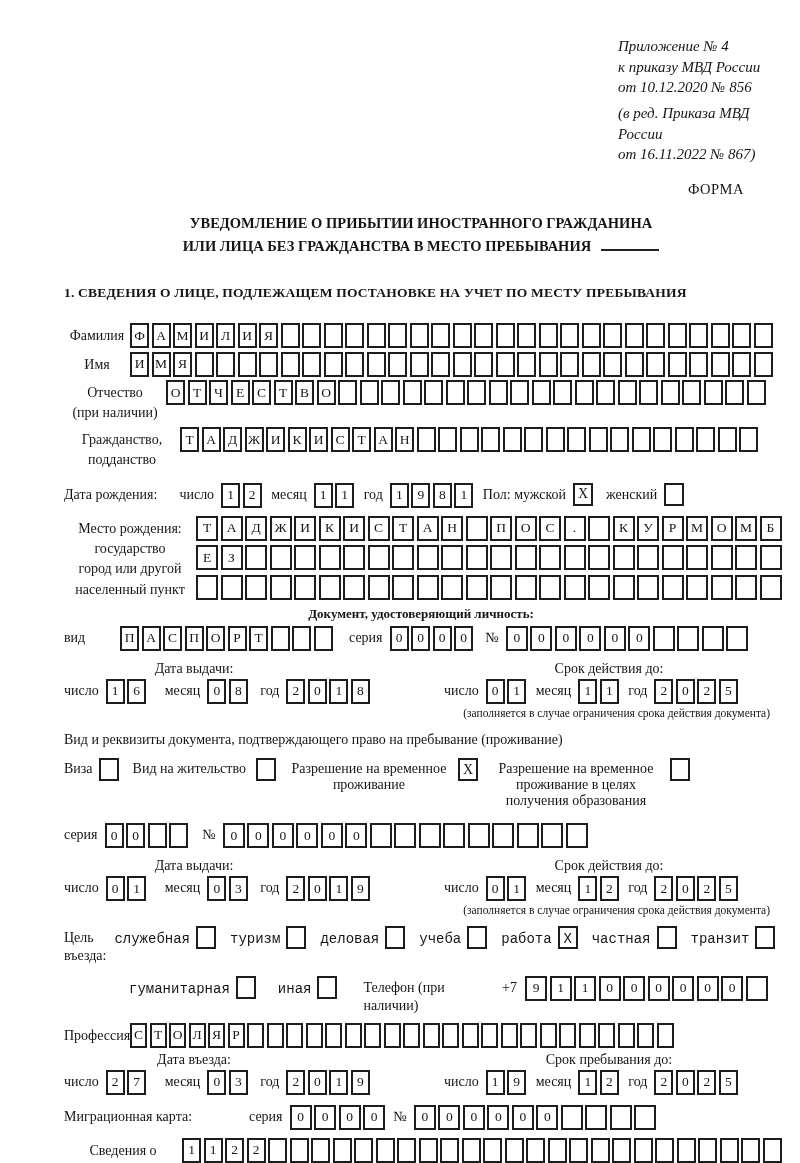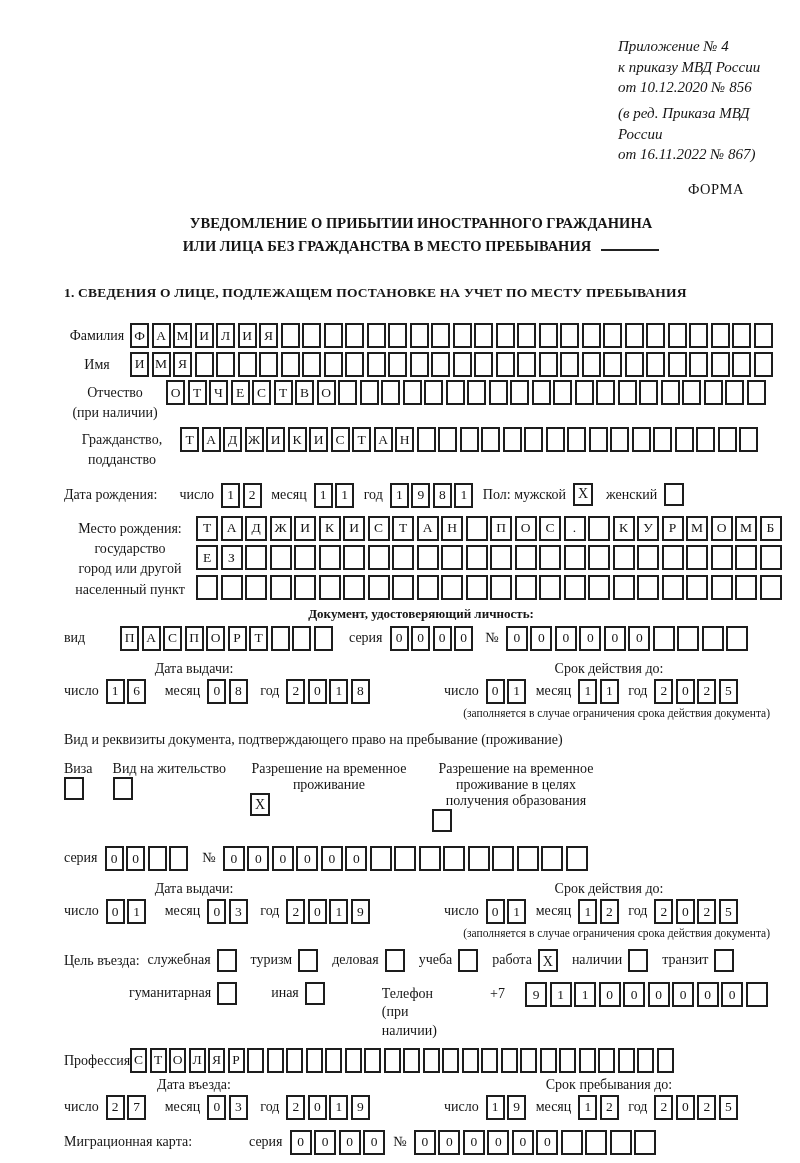--- a/index.html
+++ b/index.html
@@ -57,31 +57,31 @@
   .date-col .heading { text-align:center; margin-bottom:2px; }
   .date-left { width:380px;font-family:Liberation Serif, serif; }
   .date-right { width:330px; }
   .note { font-size:11.5px; text-align:right; padding-right:4px; margin-top:3px; }
 
   .doc-heading { text-align:center; font-weight:bold; font-size:13px; margin:6px 0 4px 0; }
 
   .intro { line-height:1.8; margin-top:8px; }
 
   .res-options { display:flex; align-items:flex-start; margin-top:6px; margin-bottom:14px; }
-  .res-opt { display:flex; align-items:flex-start;flex-direction:column; }
+  .res-opt { display:flex; align-items:flex-start; }
   .res-opt .lbl { padding-top:3px; }
   .res-opt .lbl.center { text-align:center; }
   .mr6 { margin-right:6px; } .mr10 { margin-right:10px; } .mr14 { margin-right:14px; }
   .w150 { width:158px; } .w168 { width:168px; }
 
   .purpose-row { display:flex; align-items:flex-start; margin-top:10px; }
   .purpose-row > * { margin-right:8px; }
-  .purpose-row .pair { display:flex; align-items:flex-start; }
+  .purpose-row .pair { display:flex; align-items:center;font-family:Liberation Mono, monospace; }
   .purpose-row .pair span { padding-top:3px; margin-right:6px; }
-  .indent65 { margin-left:65px;gap:12px; }
+  .indent65 { margin-left:65px; }
 </style>
 </head>
 <body>
 
 <div class="page">
 
   <div class="appendix">
     <div>Приложение № 4</div>
     <div>к приказу МВД России</div>
     <div>от 10.12.2020 № 856</div>
@@ -558,39 +558,39 @@
       </span>
     <span class="pair">
         <span>учеба</span>
         <span class="checkbox"></span>
       </span>
     <span class="pair">
         <span>работа</span>
         <span class="checkbox">X</span>
       </span>
     <span class="pair">
-        <span>наличии</span>
+        <span>частная</span>
         <span class="checkbox"></span>
       </span>
     <span class="pair">
         <span>транзит</span>
         <span class="checkbox"></span>
       </span>
   </div>
 
   <div class="purpose-row indent65">
     <span class="pair">
         <span>гуманитарная</span>
         <span class="checkbox"></span>
       </span>
     <span class="pair" style="margin-left:8px;">
         <span>иная</span>
         <span class="checkbox"></span>
       </span>
-    <span class="inline-word" style="margin-left:31px;">Телефон (при наличии)</span>
+    <span class="inline-word" style="margin-left:12px;">Телефон (при наличии)</span>
     <span class="inline-word" style="margin-left:24px;">+7</span>
     <span class="cells cells-wide">
         <span class="cell">9</span>
         <span class="cell">1</span>
         <span class="cell">1</span>
         <span class="cell">0</span>
         <span class="cell">0</span>
         <span class="cell">0</span>
         <span class="cell">0</span>
         <span class="cell">0</span>

